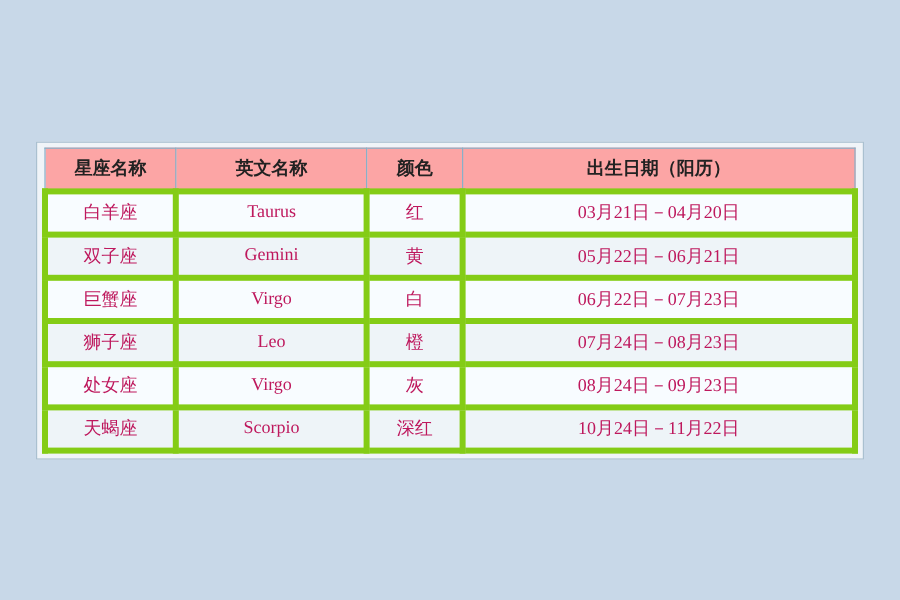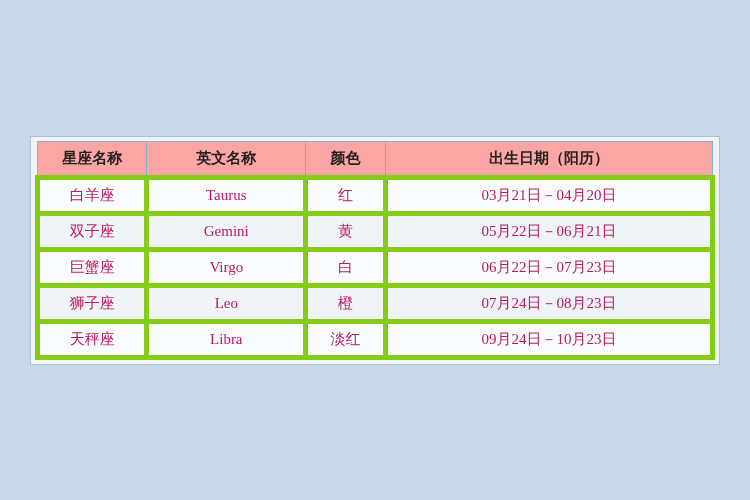--- a/index.html
+++ b/index.html
@@ -85,20 +85,26 @@
           <td>白</td>
           <td>06月22日－07月23日</td>
         </tr>
         <tr>
           <td>狮子座</td>
           <td>Leo</td>
           <td>橙</td>
           <td>07月24日－08月23日</td>
         </tr>
         <tr>
-          <td>天秤座</td>
-          <td>Libra</td>
-          <td>淡红</td>
-          <td>09月24日－10月23日</td>
+          <td>处女座</td>
+          <td>Virgo</td>
+          <td>灰</td>
+          <td>08月24日－09月23日</td>
+        </tr>
+        <tr>
+          <td>天蝎座</td>
+          <td>Scorpio</td>
+          <td>深红</td>
+          <td>10月24日－11月22日</td>
         </tr>
       </tbody>
   </table>
 </div>
 
 </body></html>

